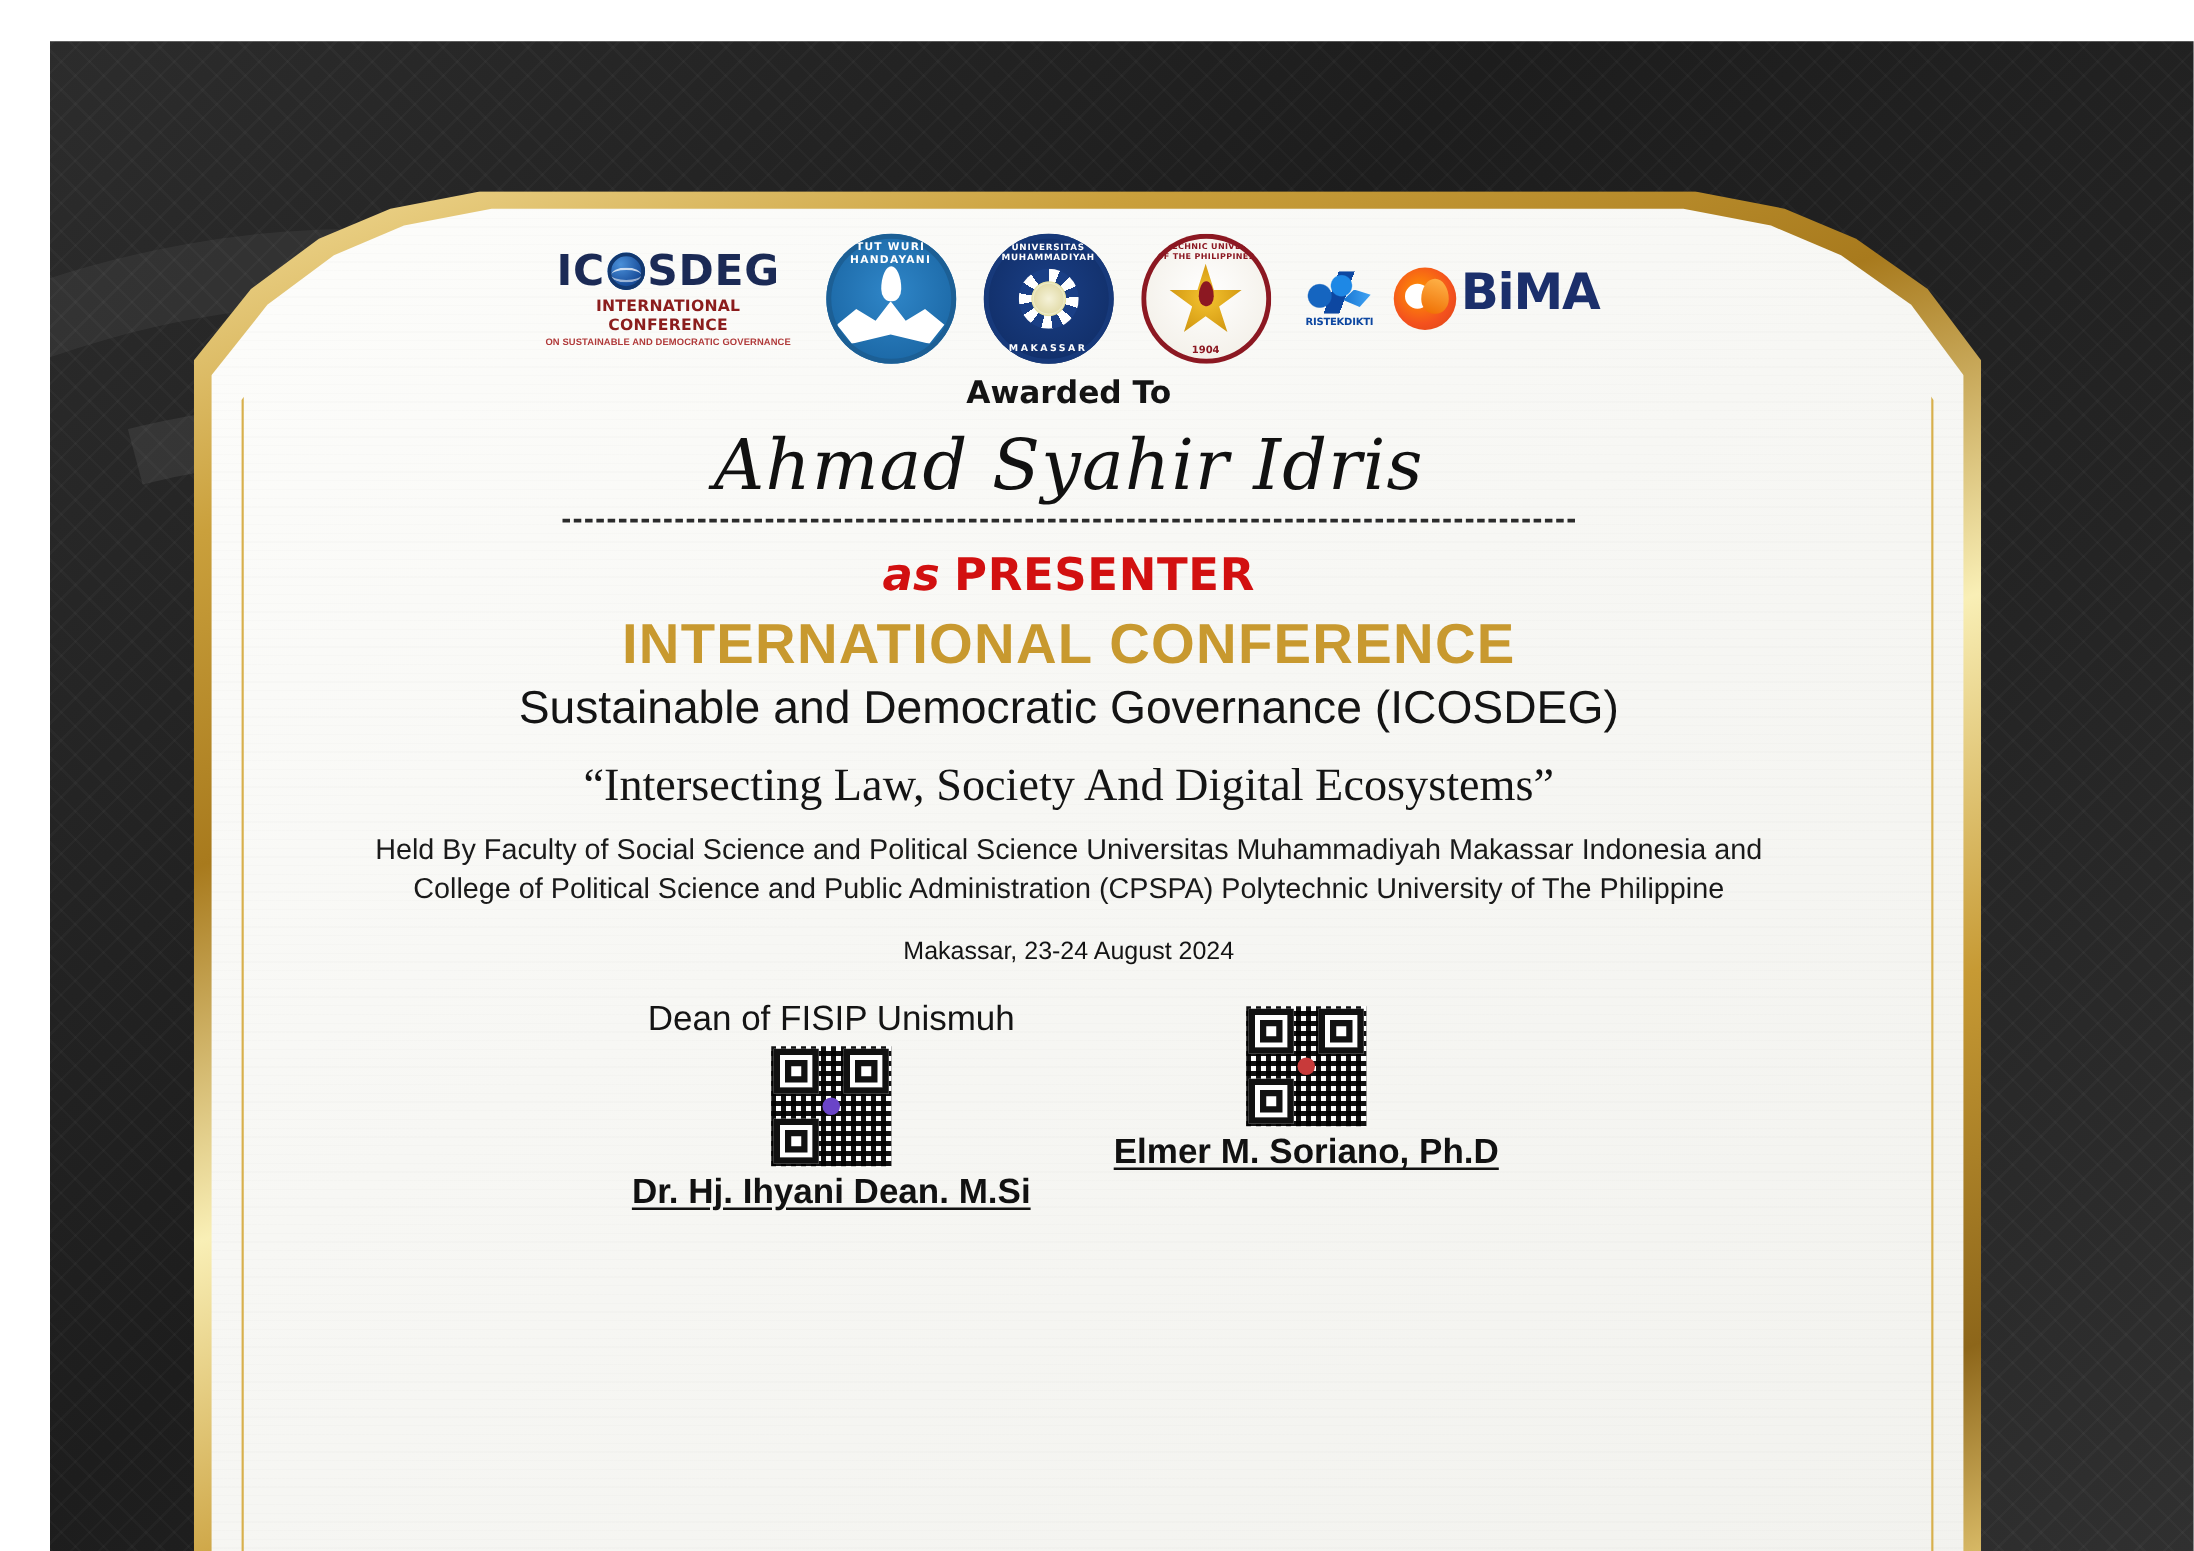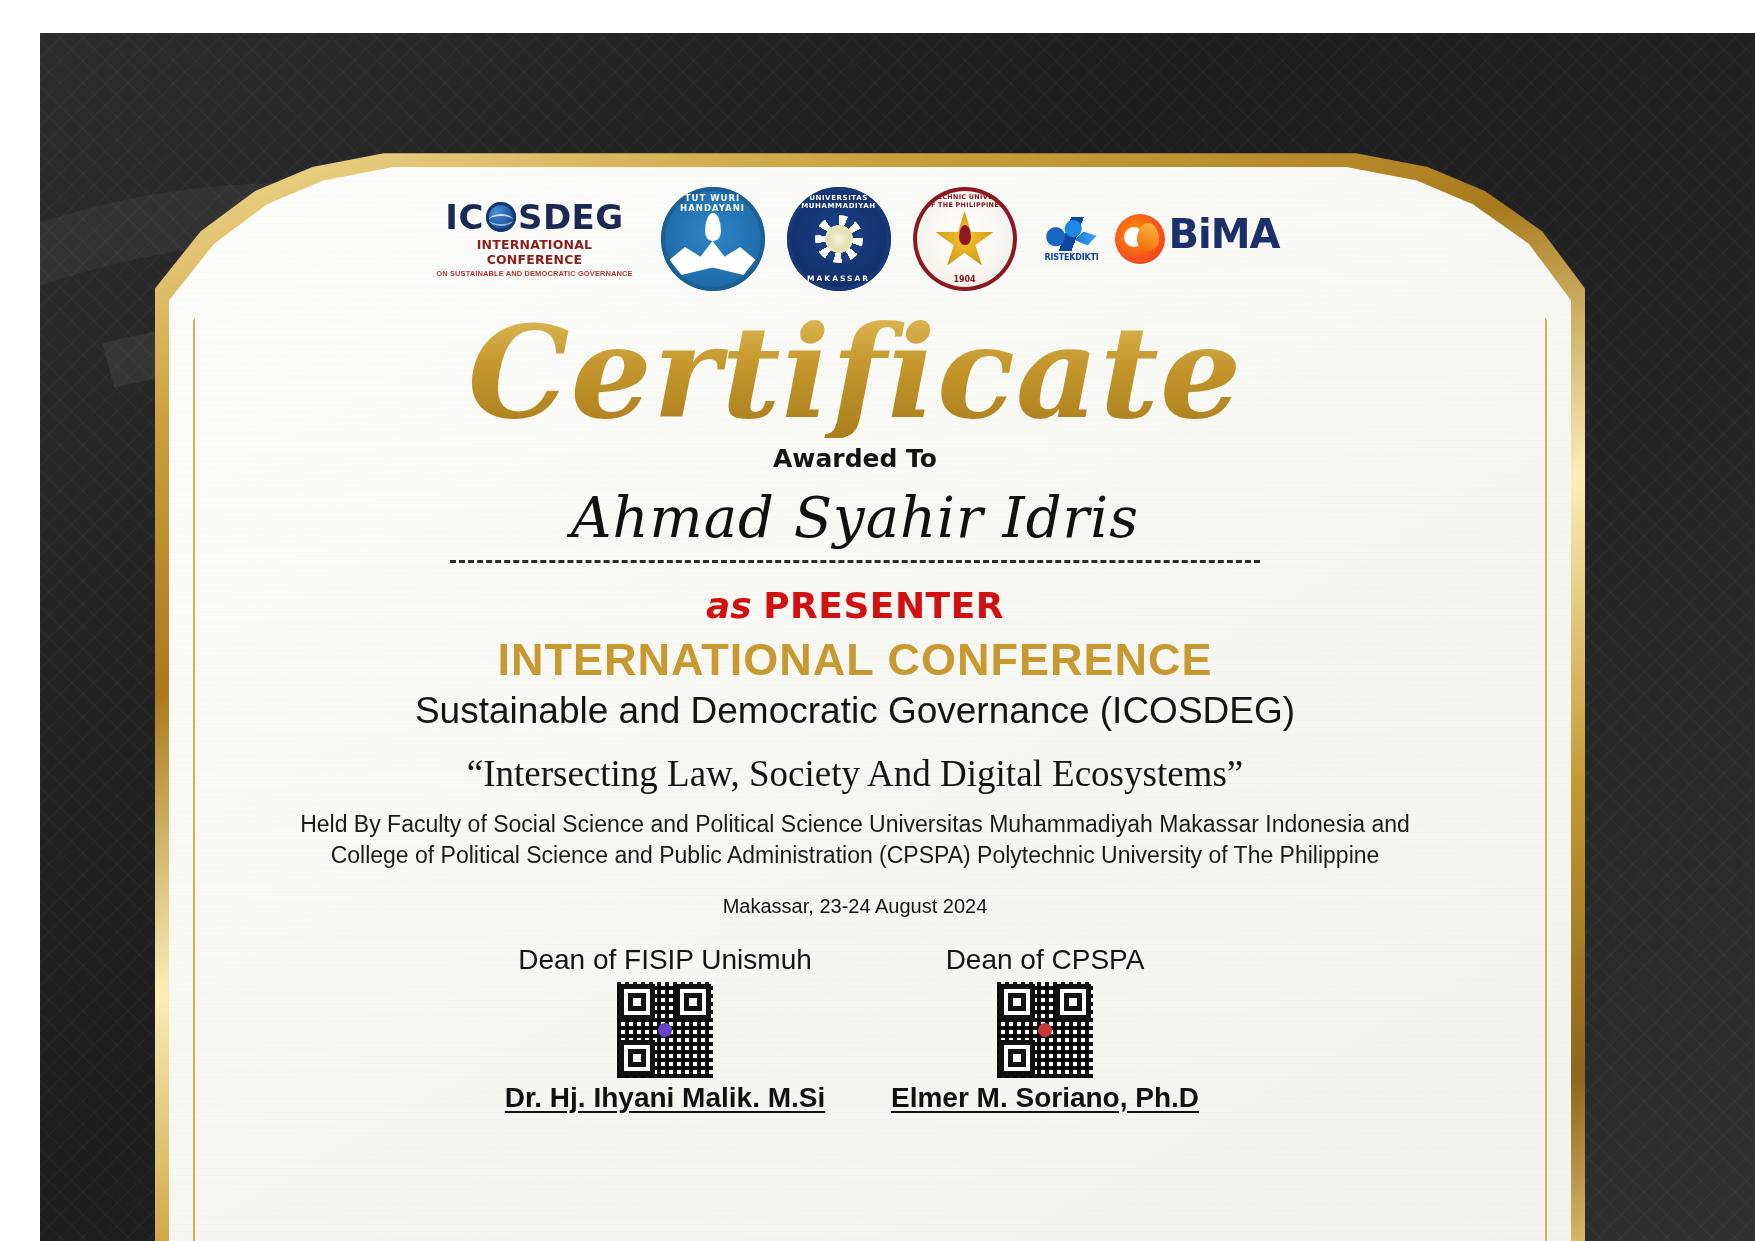--- a/index.html
+++ b/index.html
@@ -494,21 +494,20 @@
             <div class="ristek-text">RISTEKDIKTI</div>
           </div>
           <div class="bima">
             <div class="bima-mark"></div>
             <div class="bima-text">BiMA</div>
           </div>
         </div>
 
       </div>
 
-      <div class="cert-script">Certificate</div>
       <div class="awarded-to">Awarded To</div>
       <div class="recipient-name">Ahmad Syahir Idris</div>
       <div class="name-rule"></div>
 
       <div class="role-line">
         <span class="as">as</span>
         <span class="role">PRESENTER</span>
       </div>
 
       <div class="conf-title">INTERNATIONAL CONFERENCE</div>
@@ -523,25 +522,24 @@
       <div class="event-date">Makassar, 23-24 August 2024</div>
 
       <div class="signatures">
 
         <div class="sig-block">
           <div class="sig-role">Dean of FISIP Unismuh</div>
           <div class="qr">
             <div class="qr-bl"></div>
             <div class="qr-dot qr-dot-left"></div>
           </div>
-          <div class="sig-name">Dr. Hj. Ihyani Malik. M.Si</div>
+          <div class="sig-name">Dr. Hj. Ihyani Dean. M.Si</div>
         </div>
 
         <div class="sig-block">
-          <div class="sig-role">Dean of CPSPA</div>
           <div class="qr">
             <div class="qr-bl"></div>
             <div class="qr-dot qr-dot-right"></div>
           </div>
           <div class="sig-name">Elmer M. Soriano, Ph.D</div>
         </div>
 
       </div>
 
     </div>

